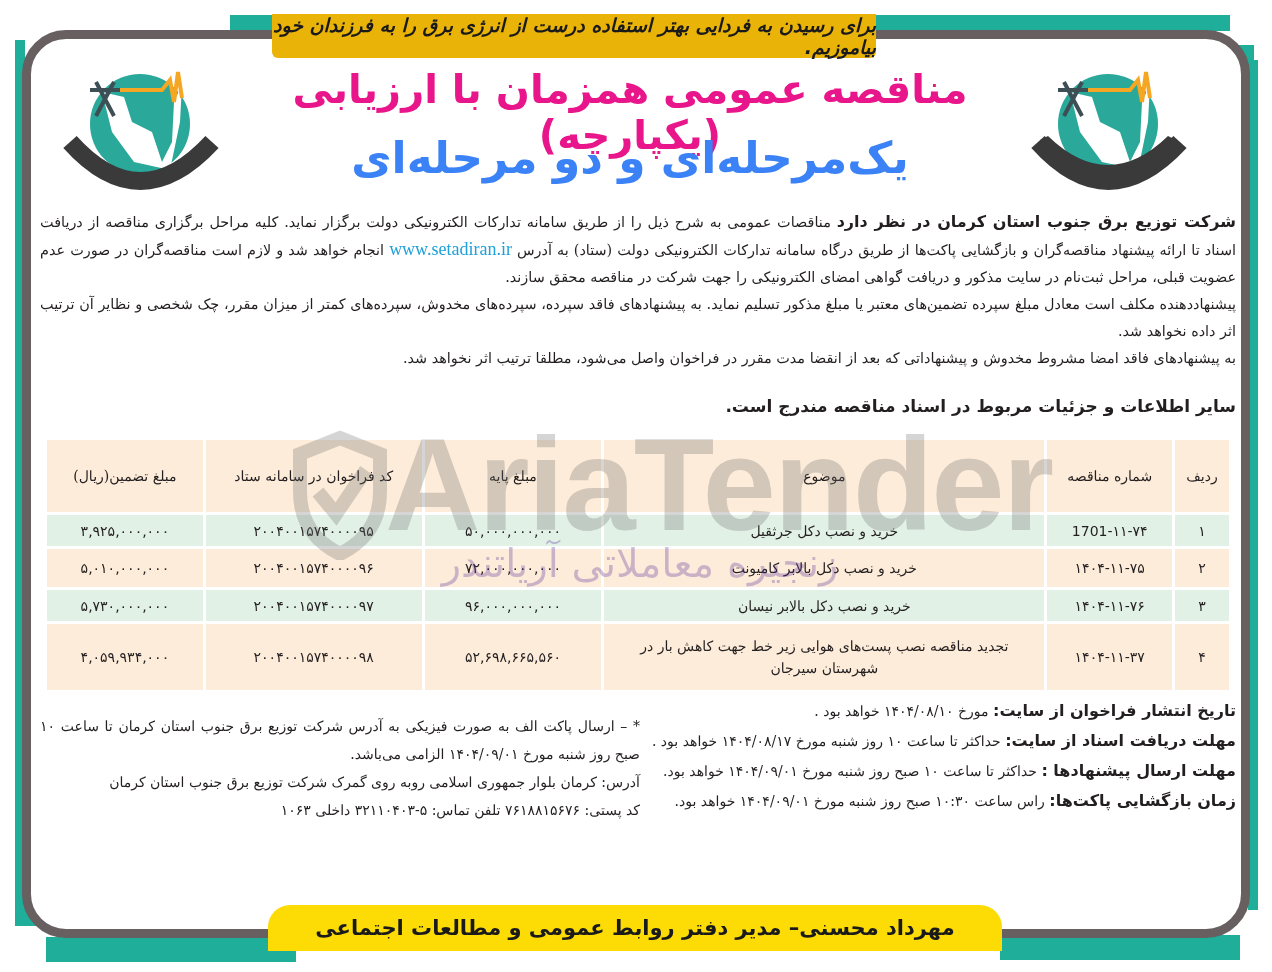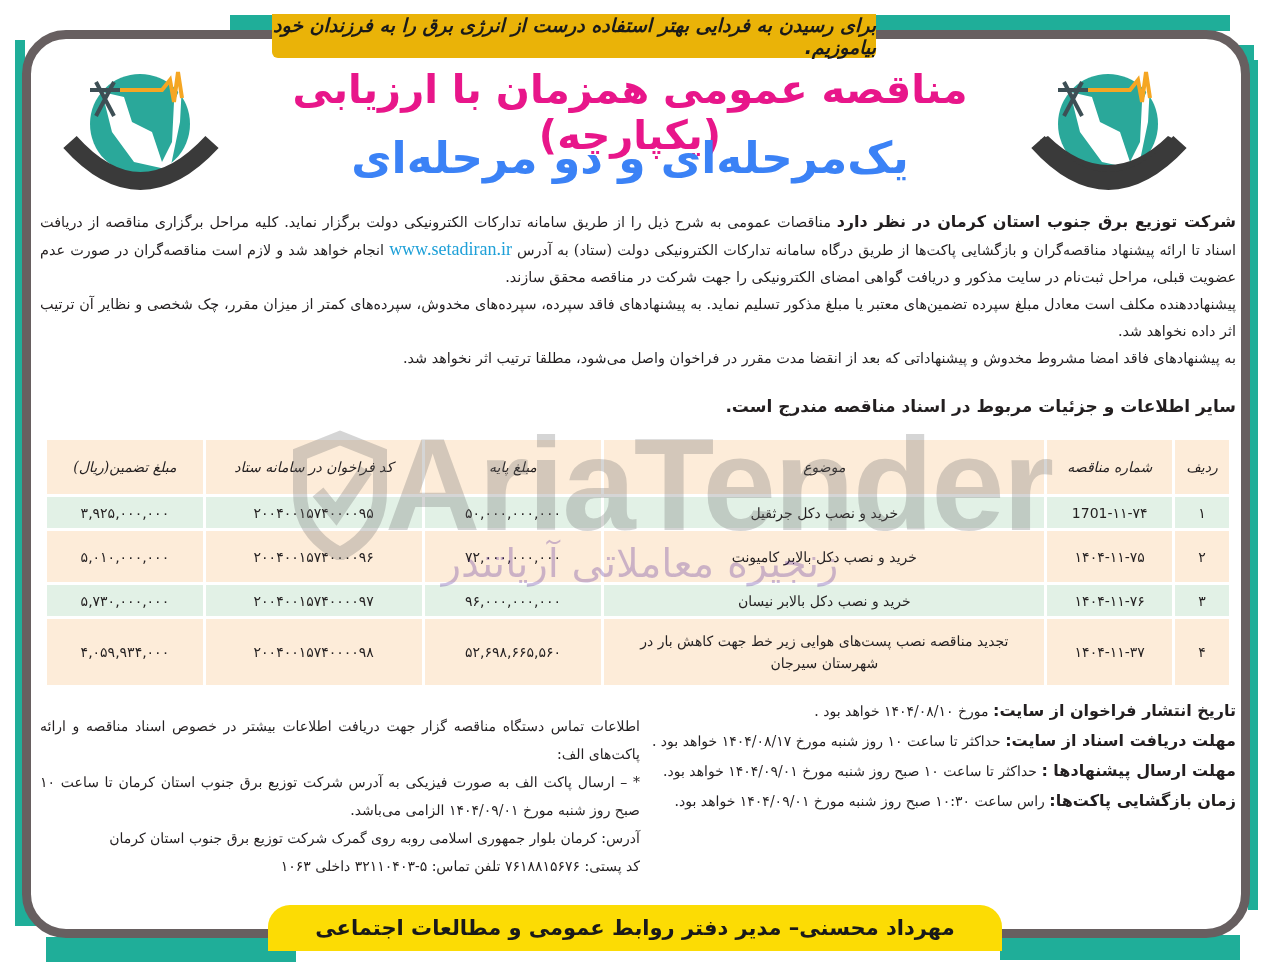--- a/index.html
+++ b/index.html
@@ -77,23 +77,23 @@
     position: absolute; left: 0; top: 20px; width: 100px; height: 130px;
   }
 
   
   .tbl {
     position: absolute; left: 44px; top: 437px; width: 1188px; z-index: 1;
     border-collapse: separate; border-spacing: 3px; direction: rtl;
     font-family: "DejaVu Serif", serif; font-size: 14px; color: #231f20;
   }
   .tbl td, .tbl th { text-align: center; font-weight: normal; padding: 0 6px; }
-  .tbl thead th { background: #fdecd9; height: 54px; font-style: italic; }
+  .tbl thead th { background: #fdecd9; height: 72px; }
   .tbl tbody tr.g td { background: #e2f1e6; height: 31px; }
-  .tbl tbody tr.p td { background: #fdecd9; height: 51px; }
+  .tbl tbody tr.p td { background: #fdecd9; height: 38px; }
   .tbl tbody tr.tall td { height: 66px; line-height: 22px; }
   .tbl td.num { font-family: "DejaVu Sans", sans-serif; letter-spacing: 1px; }
 
   .dates {
     position: absolute; left: 650px; top: 696px; width: 586px; direction: rtl; text-align: justify;
     font-family: "DejaVu Serif", serif; font-size: 14px; line-height: 30px; z-index: 2;
   }
   .dates b { font-family: "DejaVu Sans", sans-serif; font-size: 16px; }
   .contact {
     position: absolute; left: 40px; top: 712px; width: 600px; direction: rtl; text-align: justify;
@@ -201,21 +201,20 @@
 </div>
 
 <div class="dates">
   <p><b>تاریخ انتشار فراخوان از سایت:</b><span> مورخ ۱۴۰۴/۰۸/۱۰ خواهد بود .</span></p>
   <p><b>مهلت دریافت اسناد  از سایت:</b><span> حداکثر تا ساعت ۱۰ روز  شنبه مورخ ۱۴۰۴/۰۸/۱۷  خواهد بود .</span></p>
   <p><b>مهلت ارسال پیشنهادها :</b><span> حداکثر تا ساعت ۱۰ صبح  روز شنبه مورخ ۱۴۰۴/۰۹/۰۱ خواهد بود.</span></p>
   <p><b>زمان بازگشایی پاکت‌ها:</b><span> راس ساعت  ۱۰:۳۰ صبح  روز شنبه مورخ ۱۴۰۴/۰۹/۰۱ خواهد بود.</span></p>
 </div>
 
 <div class="contact">
-  <p>اطلاعات تماس دستگاه مناقصه گزار جهت دریافت اطلاعات بیشتر در خصوص اسناد مناقصه و ارائه پاکت‌های  الف:</p>
   <p>* – ارسال پاکت الف به صورت فیزیکی به آدرس شرکت توزیع برق جنوب استان کرمان تا ساعت ۱۰ صبح  روز شنبه مورخ ۱۴۰۴/۰۹/۰۱  الزامی می‌باشد.</p>
   <p>آدرس: کرمان بلوار جمهوری اسلامی روبه روی گمرک شرکت توزیع برق جنوب استان کرمان</p>
   <p>کد پستی: ۷۶۱۸۸۱۵۶۷۶ تلفن تماس: ۵-۳۲۱۱۰۴۰۳ داخلی ۱۰۶۳</p>
 </div>
 
 <div class="banner-bottom">
   <span>مهرداد محسنی– مدیر دفتر روابط عمومی و مطالعات اجتماعی</span>
 </div>
 
 </body></html>

